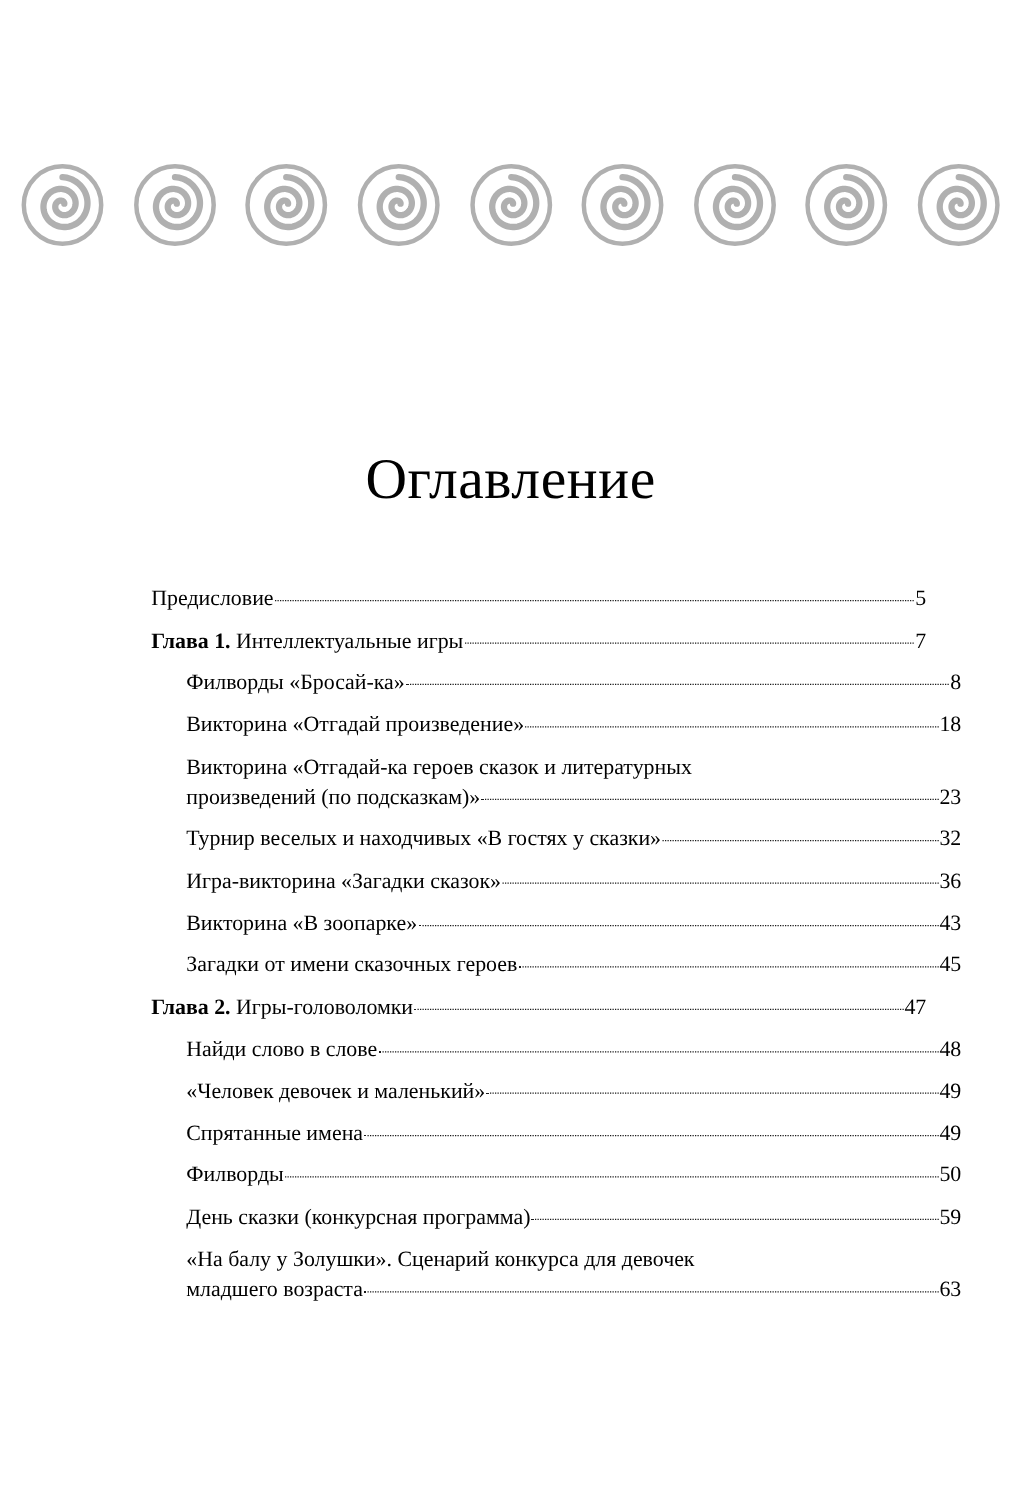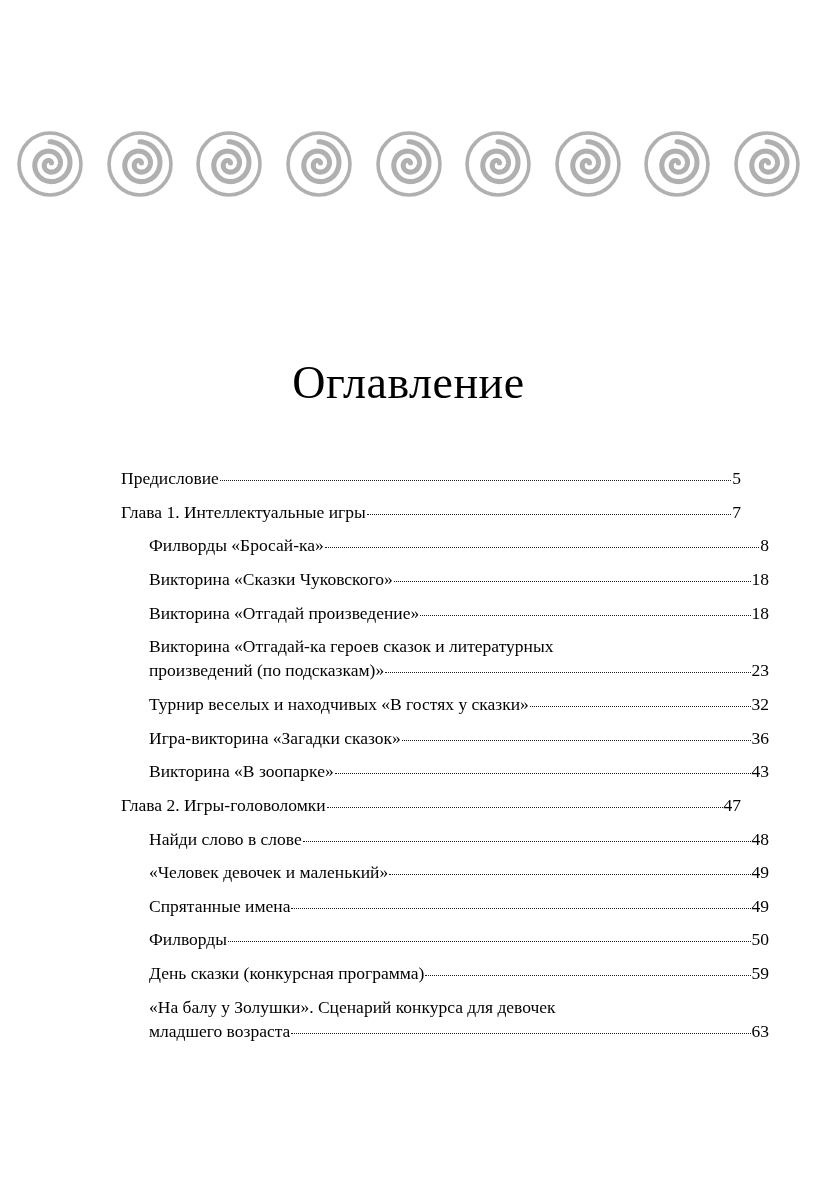--- a/index.html
+++ b/index.html
@@ -74,21 +74,21 @@
   }
   .toc-entry.level-0 { padding-left: 0; }
   .toc-entry.level-1 { padding-left: 28px; }
 
   .toc-text {
     white-space: normal;
     flex: 0 1 auto;
     max-width: 560px;
   }
   .toc-text .chapter-label {
-    font-weight: normal;
+    font-weight: bold;
     text-align: center;
   }
   .toc-leader {
     flex: 1 1 auto;
     min-width: 6px;
     margin: 0 1px 0 1px;
     position: relative;
     top: -3px;
     border-bottom: 1.5px dotted #1a1a1a;
     height: 1px;
@@ -168,25 +168,20 @@
         <span class="toc-text"><span class="chapter-label">Глава 1.</span> Интеллектуальные игры</span>
         <span class="toc-leader"></span>
         <span class="toc-page">7</span>
       </div>
       <div class="toc-entry level-1">
         <span class="toc-text">Филворды «Бросай-ка»</span>
         <span class="toc-leader"></span>
         <span class="toc-page">8</span>
       </div>
       <div class="toc-entry level-1">
-        <span class="toc-text">Викторина «Сказки Чуковского»</span>
-        <span class="toc-leader"></span>
-        <span class="toc-page">18</span>
-      </div>
-      <div class="toc-entry level-1">
         <span class="toc-text">Викторина «Отгадай произведение»</span>
         <span class="toc-leader"></span>
         <span class="toc-page">18</span>
       </div>
       <div class="toc-entry level-1 multiline">
         <span class="wrap-first"><span class="toc-text">Викторина «Отгадай-ка героев сказок и литературных</span></span>
         <span class="wrap-last">
           <span class="toc-text">произведений (по подсказкам)»</span>
           <span class="toc-leader"></span>
           <span class="toc-page">23</span>
@@ -200,20 +195,25 @@
       <div class="toc-entry level-1">
         <span class="toc-text">Игра-викторина «Загадки сказок»</span>
         <span class="toc-leader"></span>
         <span class="toc-page">36</span>
       </div>
       <div class="toc-entry level-1">
         <span class="toc-text">Викторина «В зоопарке»</span>
         <span class="toc-leader"></span>
         <span class="toc-page">43</span>
       </div>
+      <div class="toc-entry level-1">
+        <span class="toc-text">Загадки от имени сказочных героев</span>
+        <span class="toc-leader"></span>
+        <span class="toc-page">45</span>
+      </div>
       <div class="toc-entry level-0">
         <span class="toc-text"><span class="chapter-label">Глава 2.</span> Игры-головоломки</span>
         <span class="toc-leader"></span>
         <span class="toc-page">47</span>
       </div>
       <div class="toc-entry level-1">
         <span class="toc-text">Найди слово в слове</span>
         <span class="toc-leader"></span>
         <span class="toc-page">48</span>
       </div>

